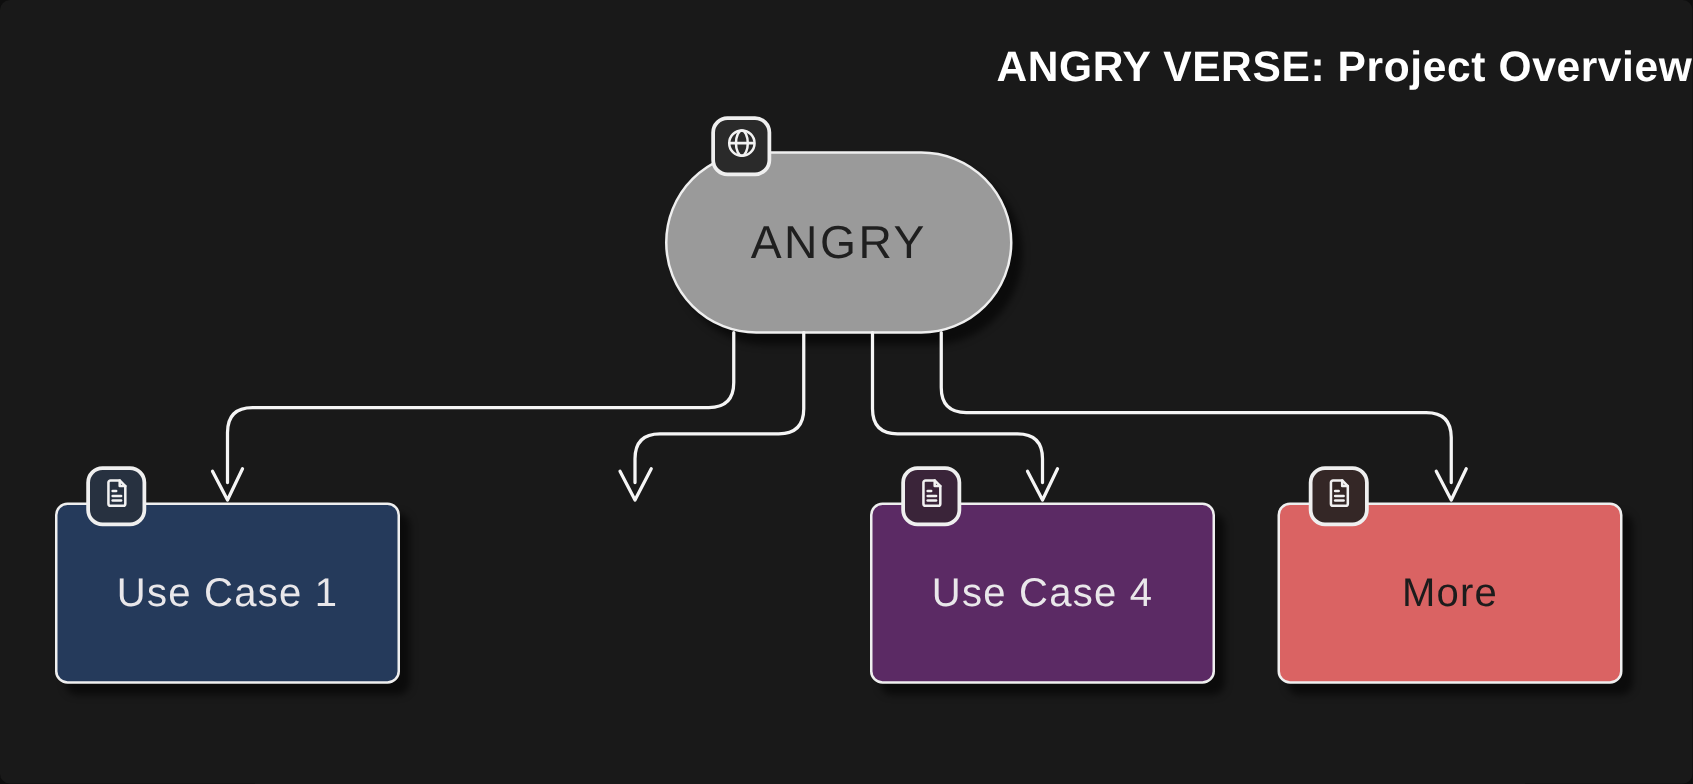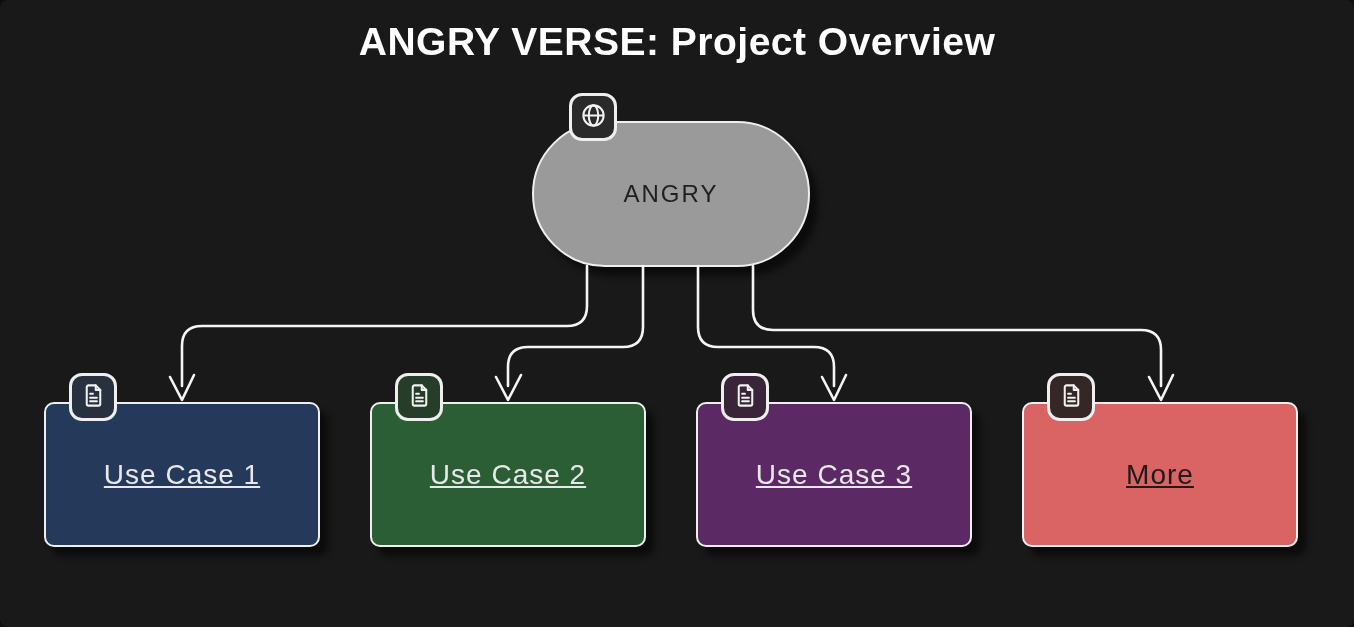--- a/index.html
+++ b/index.html
@@ -11,26 +11,26 @@
   .canvas {
     position: relative;
     width: 1354px;
     height: 627px;
     background: #191919;
     overflow: hidden;
     border-radius: 8px;
   }
   .title {
     position: absolute;
-    top: 20px;
+    top: 35px;
     left: 0;
     width: 100%;
-    text-align: center;
+    text-align: right;
     color: #ffffff;
-    font-size: 39px;
+    font-size: 34px;
     font-weight: 700;
     letter-spacing: 0.5px;
     margin: 0;
   }
   .connectors {
     position: absolute;
     inset: 0;
     pointer-events: none;
     z-index: 3;
   }
@@ -53,37 +53,36 @@
   }
   .root-node {
     left: 532px;
     top: 121px;
     width: 278px;
     height: 146px;
     border-radius: 73px;
   }
   .root-label {
     text-align: center;
-    font-size: 24px;
+    font-size: 37px;
     letter-spacing: 2px;
     line-height: 40px;
     font-weight: 400;
   }
   .root-label span { display: block; }
   .child-node {
     top: 402px;
     width: 276px;
     height: 145px;
     border-radius: 10px;
   }
   .child-label {
-    font-size: 28px;
+    font-size: 32px;
     letter-spacing: 1px;
     font-weight: 400;
-    text-decoration: underline;
   }
   .badge {
     position: absolute;
     width: 48px;
     height: 48px;
     border: 3px solid #efefef;
     border-radius: 13px;
     box-sizing: border-box;
     display: flex;
     align-items: center;
@@ -143,48 +142,34 @@
           <path d="M14 3 v4 h4"></path>
           <line x1="9" y1="10.5" x2="11.5" y2="10.5"></line>
           <line x1="9" y1="14" x2="15" y2="14"></line>
           <line x1="9" y1="17.2" x2="15" y2="17.2"></line>
         </svg>
       </span>
     </div>
     <span class="child-label" style="color: rgb(233, 231, 234);">Use Case 1</span>
   </div>
 
-  <div class="node child-node" id="child-2" style="background-color: rgb(44, 94, 53);">
-    <div class="badge child-badge" style="background-color: rgb(37, 61, 41);">
-      <span>
-        <svg viewBox="0 0 24 24" fill="none" stroke="#f2f2f2" stroke-width="1.8" stroke-linecap="round" stroke-linejoin="round">
-          <path d="M14 3 H7.5 A1.5 1.5 0 0 0 6 4.5 v15 A1.5 1.5 0 0 0 7.5 21 h9 A1.5 1.5 0 0 0 18 19.5 V7 Z"></path>
-          <path d="M14 3 v4 h4"></path>
-          <line x1="9" y1="10.5" x2="11.5" y2="10.5"></line>
-          <line x1="9" y1="14" x2="15" y2="14"></line>
-          <line x1="9" y1="17.2" x2="15" y2="17.2"></line>
-        </svg>
-      </span>
-    </div>
-    <span class="child-label" style="color: rgb(233, 231, 234);">Use Case 2</span>
-  </div>
 
   <div class="node child-node" id="child-3" style="background-color: rgb(91, 42, 100);">
     <div class="badge child-badge" style="background-color: rgb(58, 36, 57);">
       <span>
         <svg viewBox="0 0 24 24" fill="none" stroke="#f2f2f2" stroke-width="1.8" stroke-linecap="round" stroke-linejoin="round">
           <path d="M14 3 H7.5 A1.5 1.5 0 0 0 6 4.5 v15 A1.5 1.5 0 0 0 7.5 21 h9 A1.5 1.5 0 0 0 18 19.5 V7 Z"></path>
           <path d="M14 3 v4 h4"></path>
           <line x1="9" y1="10.5" x2="11.5" y2="10.5"></line>
           <line x1="9" y1="14" x2="15" y2="14"></line>
           <line x1="9" y1="17.2" x2="15" y2="17.2"></line>
         </svg>
       </span>
     </div>
-    <span class="child-label" style="color: rgb(233, 231, 234);">Use Case 3</span>
+    <span class="child-label" style="color: rgb(233, 231, 234);">Use Case 4</span>
   </div>
 
   <div class="node child-node" id="child-4" style="background-color: rgb(218, 99, 99); text-align: center;">
     <div class="badge child-badge" style="background-color: rgb(52, 39, 38);">
       <span>
         <svg viewBox="0 0 24 24" fill="none" stroke="#f2f2f2" stroke-width="1.8" stroke-linecap="round" stroke-linejoin="round">
           <path d="M14 3 H7.5 A1.5 1.5 0 0 0 6 4.5 v15 A1.5 1.5 0 0 0 7.5 21 h9 A1.5 1.5 0 0 0 18 19.5 V7 Z"></path>
           <path d="M14 3 v4 h4"></path>
           <line x1="9" y1="10.5" x2="11.5" y2="10.5"></line>
           <line x1="9" y1="14" x2="15" y2="14"></line>

